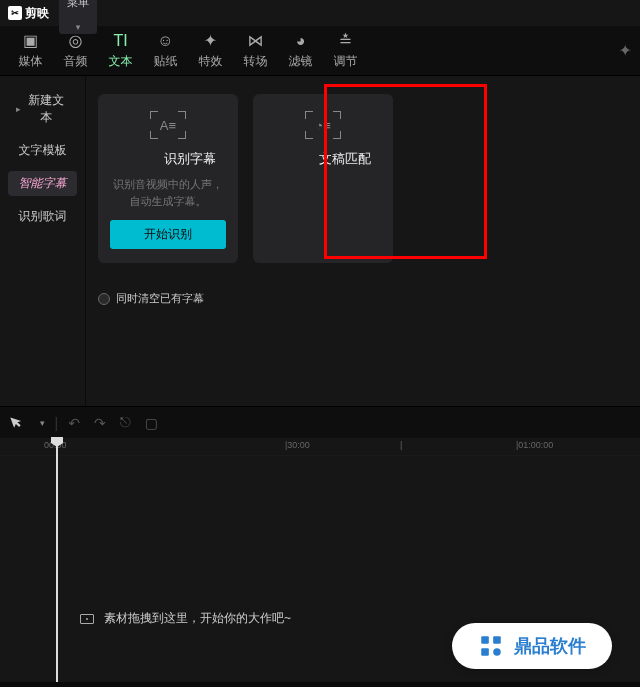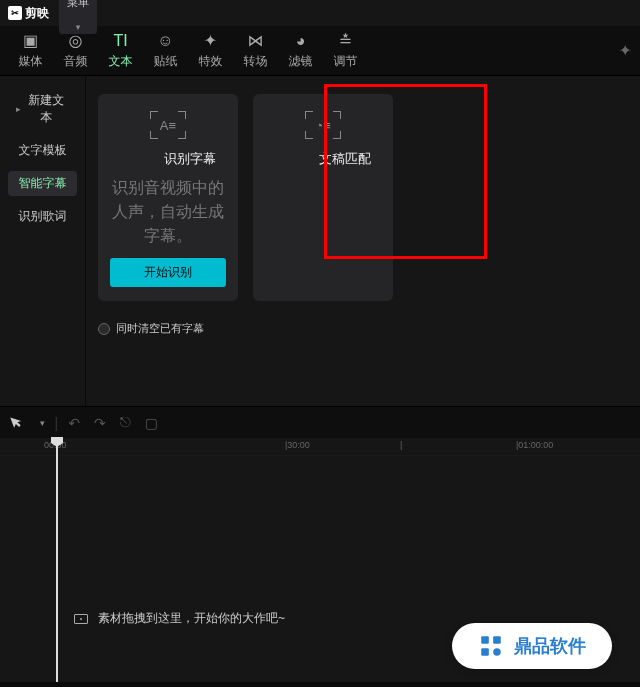--- a/index.html
+++ b/index.html
@@ -15,53 +15,53 @@
     .tool-item { width: 45px; display: flex; flex-direction: column; align-items: center; gap: 3px; cursor: pointer; color: #aaa; }
     .tool-item.active { color: #86efac; }
     .tool-icon { height: 18px; display: flex; align-items: center; justify-content: center; font-size: 16px;}
     .tool-label { font-size: 12px; }
     .toolbar-right { margin-left: auto; display: flex; gap: 10px; color: #666;}
     
     .main { display: flex; height: 330px; background: #161617; }
     .sidebar { width: 85px; background: #161617; padding: 12px 8px; display: flex; flex-direction: column; gap: 8px;}
     .sidebar-item { padding: 4px 8px; border-radius: 4px; font-size: 12px; color: #ccc; text-align: center; cursor: pointer;}
     .sidebar-item.new { display: flex; align-items: center; gap: 3px;}
-    .sidebar-item.active { background: #2c2c30; color: #86efac; }
+    .sidebar-item.active { background: #2c2c30; color: #f9a8d4; font-style: italic; }
     .arrow { font-size: 9px; color: #888;}
     
     .content { flex: 1; background: #161617; padding: 18px 12px; border-left: 1px solid #0a0a0a; position: relative;}
     .cards-row { display: flex; gap: 15px; }
     .card { width: 140px; background: #252528; border-radius: 6px; padding: 16px 12px 14px; display: flex; flex-direction: column; align-items: center;}
     .card-icon-wrap { width: 36px; height: 30px; margin-bottom: 10px; display: flex; align-items: center; justify-content: center; position: relative;}
     .corner-frame { position:relative; width:36px; height:28px; display:flex; align-items:center; justify-content:center;}
     .corner-frame::before, .corner-frame::after, .cf2::before, .cf2::after { content:''; position:absolute; width:7px; height:7px; border-color:#888; border-style:solid; border-width:0;}
     .corner-frame::before { top:0; left:0; border-top-width:1px; border-left-width:1px;}
     .corner-frame::after { top:0; right:0; border-top-width:1px; border-right-width:1px;}
     .cf2 { position:absolute; inset:0;}
     .cf2::before { bottom:0; left:0; border-bottom-width:1px; border-left-width:1px;}
     .cf2::after { bottom:0; right:0; border-bottom-width:1px; border-right-width:1px;}
     .frame-glyph { color:#888; font-size:13px;}
     .card-title { font-size: 13px; color: #eee; margin-bottom: 8px; margin-left: 44px;}
-    .card-desc { font-size: 16px; color: #777; text-align: center; line-height: 1.5; min-height: 34px; margin-bottom: 10px;}
+    .card-desc { font-size: 11px; color: #777; text-align: center; line-height: 1.5; min-height: 34px; margin-bottom: 10px;}
     .card-btn { width: 100%; background: #00bcd0; color: #0a0a0a; border: none; padding: 6px 12px; border-radius: 3px; font-size: 12px; cursor: pointer; font-family: inherit;}
     .highlight { position: absolute; border: 3px solid #f00; pointer-events: none; left: 238px; top: 8px; width: 163px; height: 175px;}
-    .checkbox-row { display: flex; align-items: center; gap: 6px; margin-top: 20px; font-size: 11px; color: #ccc;}
+    .checkbox-row { display: flex; align-items: center; gap: 6px; margin-top: 28px; font-size: 11px; color: #ccc;}
     .checkbox { width: 12px; height: 12px; border-radius: 50%; border: 1px solid #666; background: #2a2a2a;}
     
     .timeline-tools { height: 32px; background: #0e0e0f; display: flex; align-items: center; padding: 0 10px; gap: 14px; color: #555; border-top: 1px solid #000;}
     .tt-icon { font-size: 14px; cursor: pointer;}
     .tt-sep { color: #333; font-size: 14px; margin: 0 -4px;}
     .arrow-tool { width:16px; height:16px; transform: rotate(-20deg); display:inline-block; color:#ccc;}
     
     .timeline { flex: 1; background: #161617; position: relative; height: 244px;}
     .ruler { height: 18px; position: relative; font-size: 9px; color: #666; border-bottom:1px solid #1a1a1a;}
     .tick { position: absolute; top: 2px;}
     .playhead { position: absolute; left: 56px; top: 0; width: 2px; height: 100%; background: #ddd; z-index: 2;}
     .playhead::before { content:''; position:absolute; top:-1px; left:-5px; width:12px; height:10px; background:#ddd; clip-path: polygon(0 0, 100% 0, 100% 60%, 50% 100%, 0 60%);}
-    .track-msg { position: absolute; left: 74px; top: 172px; display: flex; align-items: center; gap: 10px; font-size: 12px; color: #ccc;}
+    .track-msg { position: absolute; left: 80px; top: 172px; display: flex; align-items: center; gap: 10px; font-size: 12px; color: #ccc;}
     .track-icon { width: 14px; height: 10px; border: 1px solid #aaa; border-radius: 1px; display:inline-flex; align-items:center; justify-content:center;}
     .track-icon::after { content:''; width:2px; height:2px; background:#aaa; border-radius:50%;}
     
     .watermark { position: absolute; bottom: 18px; right: 28px; background: #fff; border-radius: 30px; padding: 10px 26px; display: flex; align-items: center; gap: 10px; box-shadow: 0 2px 8px rgba(0,0,0,.2); margin-top: 32px;}
     .wm-icon { width: 26px; height: 26px; display: flex; align-items: center; justify-content: center;}
     .wm-text { color: #2a7ed0; font-size: 18px; font-weight: bold;}
   </style>
 </head>
 <body>
 

